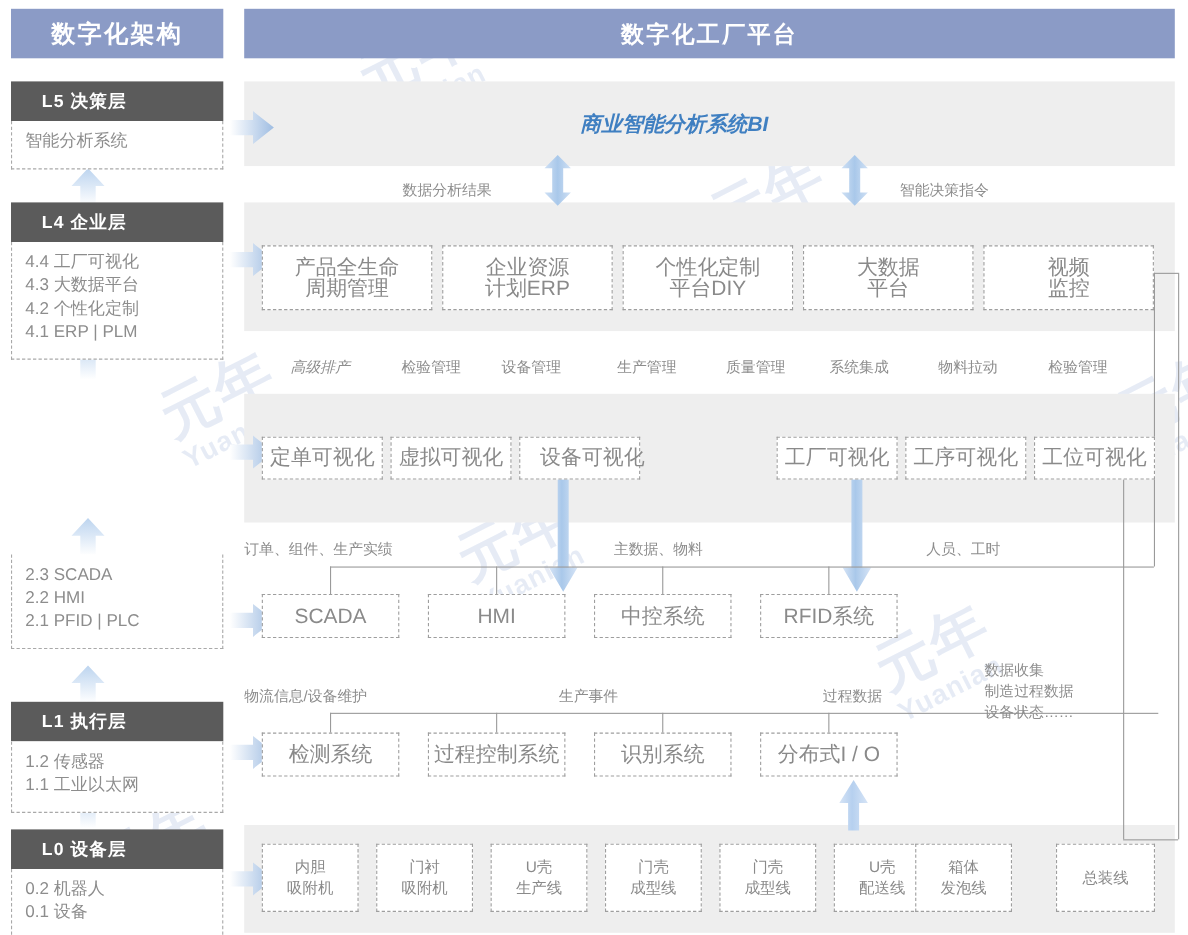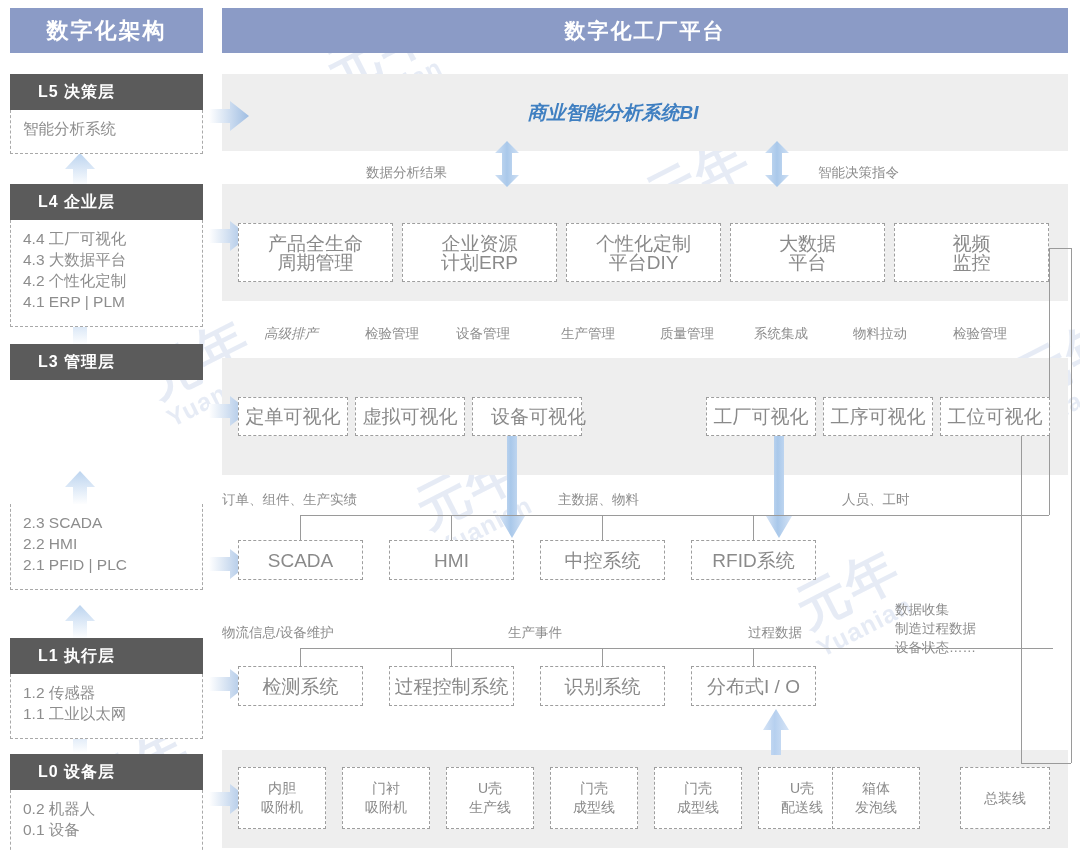--- a/index.html
+++ b/index.html
@@ -175,21 +175,20 @@
     <div class="lvl-head">L4  企业层</div>
     <div class="lvl-body" style="height:107px;">
       <div>4.4  工厂可视化</div>
       <div>4.3  大数据平台</div>
       <div>4.2  个性化定制</div>
       <div>4.1  ERP | PLM</div>
     </div>
   </div>
 
   <div class="lvl" style="left:10px;top:344px;width:193px;">
-    <div class="lvl-head">L3  管理层</div>
   </div>
 
   <div class="lvl" style="left:10px;top:504px;width:193px;">
     <div class="lvl-body" style="height:86px;">
       <div>2.3  SCADA</div>
       <div>2.2  HMI</div>
       <div>2.1  PFID | PLC</div>
     </div>
   </div>
 

